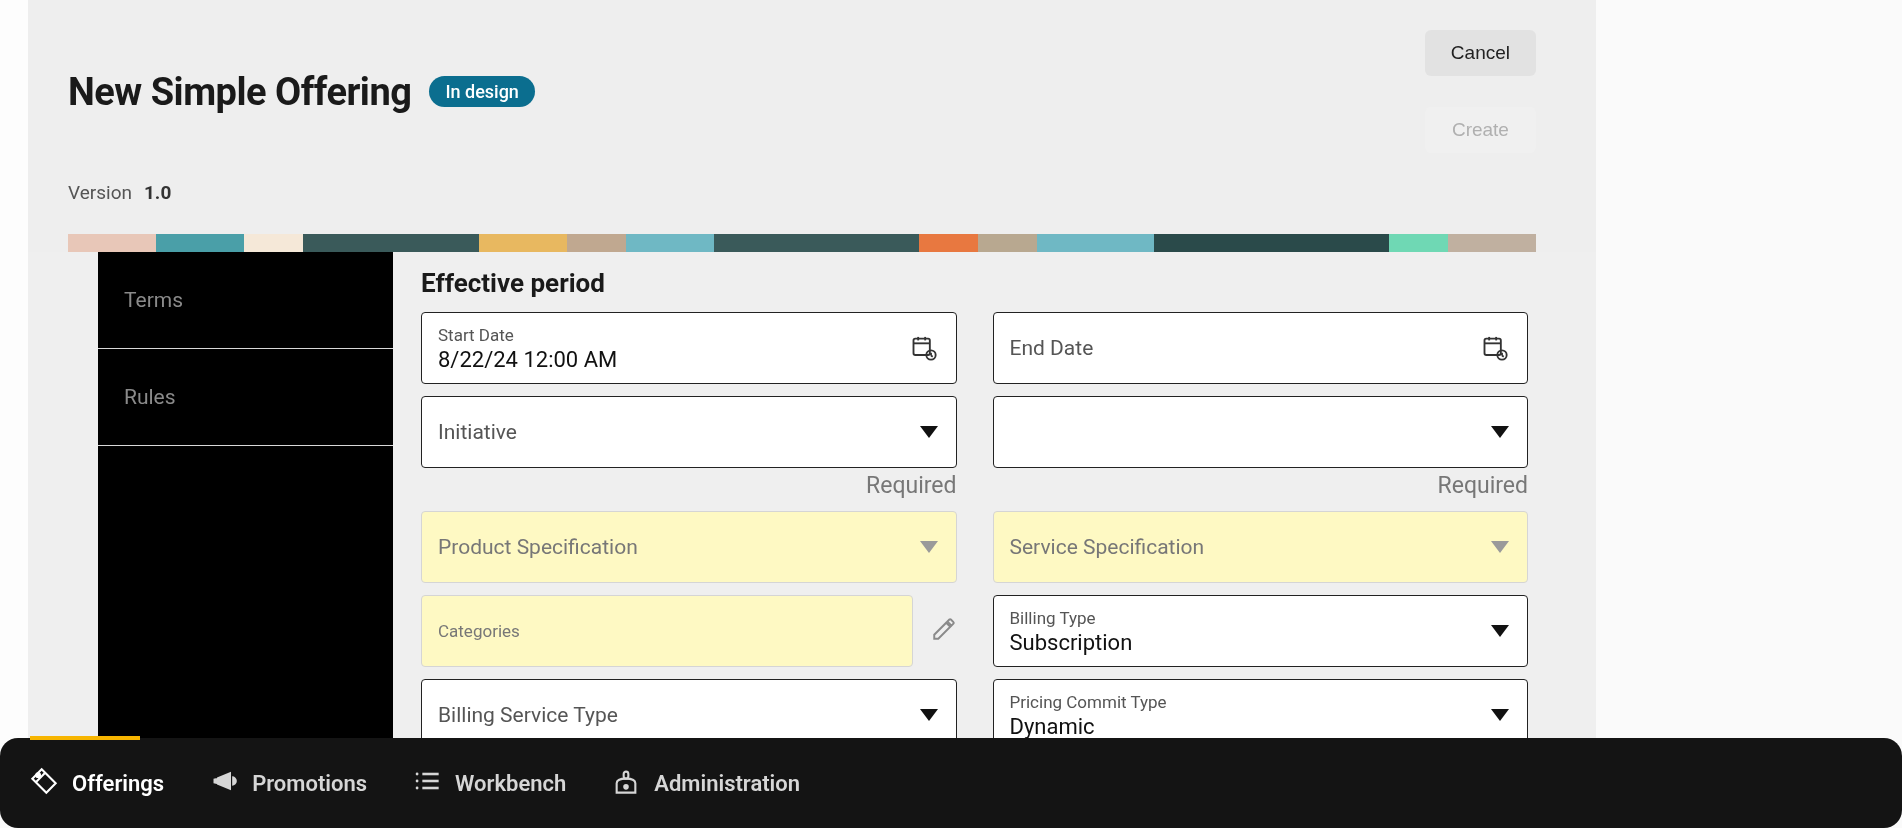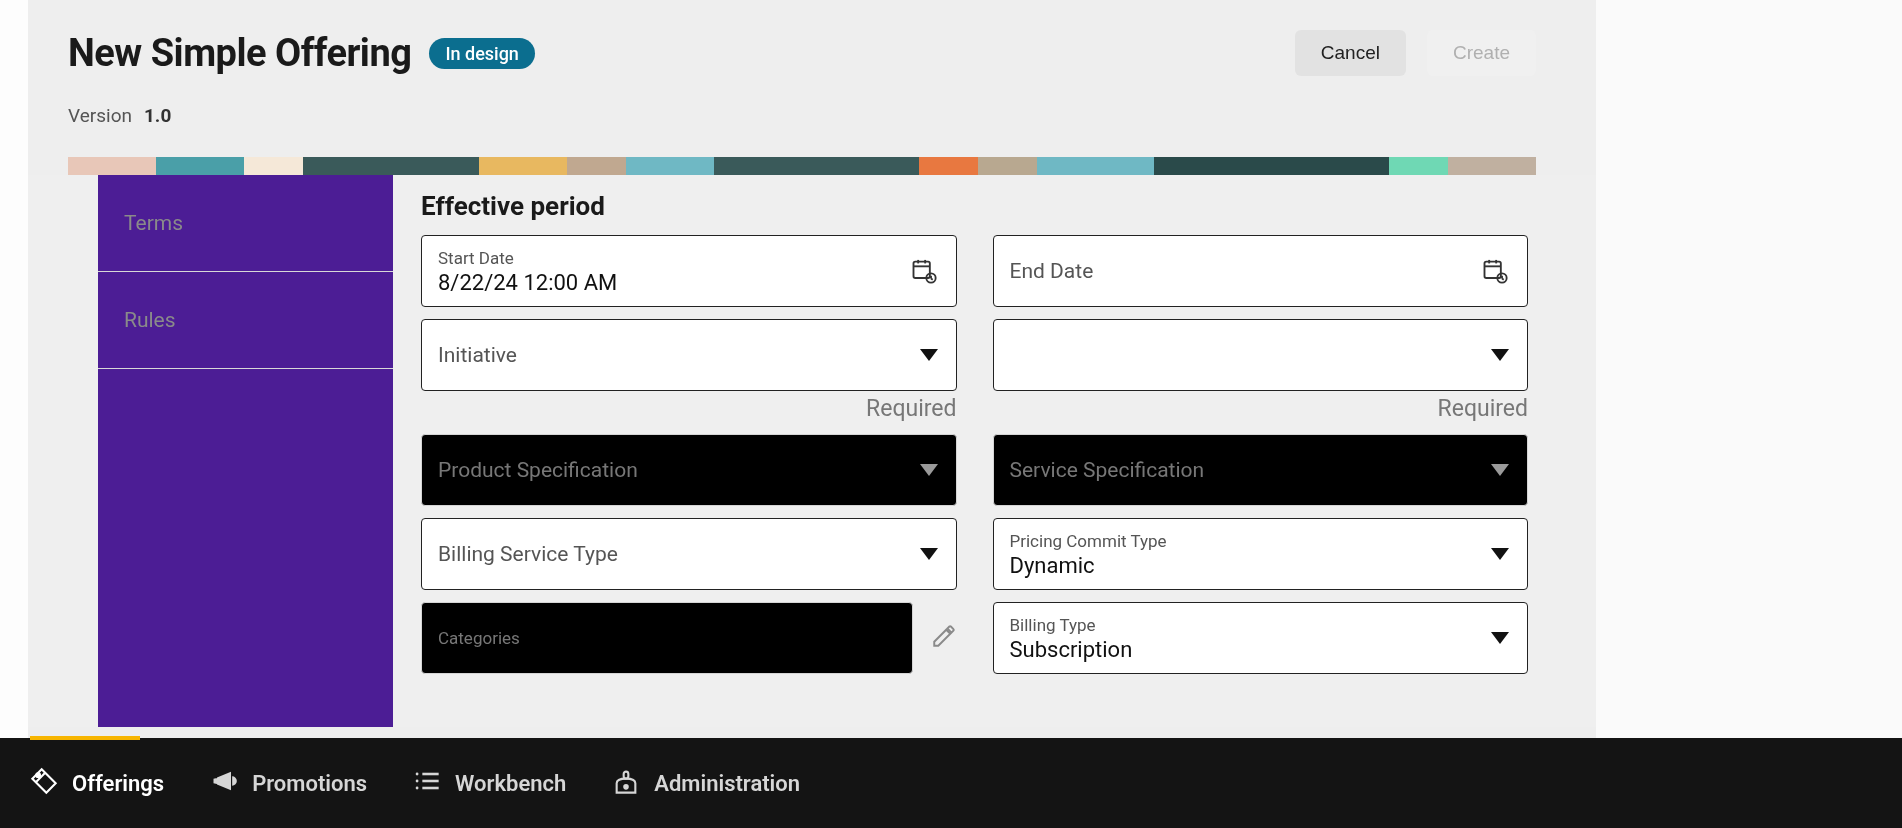--- a/index.html
+++ b/index.html
@@ -33,21 +33,21 @@
     display: flex; align-items: center; justify-content: space-between;
   }
   .title-wrap { display: flex; align-items: center; gap: 18px; }
   .page-title {
     font-size: 38px; font-weight: 700; color: #1a1a1a; letter-spacing: -0.5px;
   }
   .badge {
     background: #0b6e8f; color: #fff; font-size: 18px;
     padding: 5px 16px; border-radius: 16px; font-weight: 500;
   }
-  .header-actions { display:flex; gap:21px; }
+  .header-actions { display:flex; gap:31px;flex-direction:column; }
   .btn {
     font-size: 19px; padding: 12px 26px; border-radius: 6px; border:none; cursor:pointer;
     font-weight: 500;
   }
   .btn-cancel { background:#e2e2e2; color:#222; }
   .btn-create { background:#f0f0f0; color:#b0b0b0; } 
   .version-row {
     margin-top: 28px; font-size: 19px; color:#333;
     display:flex; gap:12px; align-items:center;
   }
@@ -80,21 +80,21 @@
     display:flex;
     background:#efefef;
     height: calc(750px - 198px);
   }
   .left-pad {
     width: 70px;
     background:#efefef;
   }
   .side-nav {
     width: 295px;
-    background:#4c1d95;
+    background:#000000;
   }
   .side-nav .nav-item {
     padding: 36px 26px;
     font-size: 21px;
     color:#8a8a8a;
     border-bottom: 1px solid #d8d8d8;
     cursor:pointer;
   }
   .content {
     flex:1;
@@ -114,21 +114,21 @@
   .field {
     position:relative;
   }
   .field.bordered {
     background:#fff; border:1px solid #222; border-radius:4px;
     padding: 10px 60px 10px 16px;
     min-height: 72px;
     display:flex; flex-direction:column; justify-content:center;
   }
   .field.muted {
-    background:#000000; border:1px solid #d5d5d5; border-radius:4px;
+    background:#fef9c3; border:1px solid #d5d5d5; border-radius:4px;
     padding: 10px 60px 10px 16px;
     min-height:72px;
     display:flex; flex-direction:column; justify-content:center;
     color:#777;
   }
   .field-label { font-size:17px; color:#555; }
   .field-value { font-size:22px; color:#111; margin-top:2px; }
   .field-placeholder { font-size:21px; color:#555; }
   .field.muted .field-placeholder { color:#777; }
   .chevron, .cal-icon, .edit-icon {
@@ -143,20 +143,21 @@
   .right-pad { width: 40px; }
   
   .bottom-bar {
     position:absolute; left:0; right:0; bottom:0;
     height: 90px;
     background:#141414;
     display:flex; align-items:center;
     padding: 0 30px;
     gap: 46px;
     color:#e8e8e8;
+    border-radius:18px;
   }
   .bottom-item {
     display:flex; align-items:center; gap:14px;
     font-size: 22px; font-weight:600; cursor:pointer;
     color:#d6d6d6;
   }
   .bottom-item.active { color:#fff; position:relative; }
   .active-indicator {
     position:absolute; left:30px; top:-2px;
     width:110px; height:4px; background:#f7b500;
@@ -279,60 +280,60 @@
               <svg width="18" height="12" viewBox="0 0 12 8">
                   <path d="M0 0 L6 8 L12 0 Z" fill="#9a9a9a"></path>
                 </svg>
             </span>
           </div>
         </div>
       </div>
 
       <div class="row">
         <div>
-          <div class="field bordered">
-            <span class="field-placeholder">Billing Service Type</span>
-            <span class="chevron">
-              <svg width="18" height="12" viewBox="0 0 12 8">
-                  <path d="M0 0 L6 8 L12 0 Z" fill="#111"></path>
-                </svg>
-            </span>
-          </div>
-        </div>
-        <div>
-          <div class="field bordered">
-            <span class="field-label">Pricing Commit Type</span>
-            <span class="field-value">Dynamic</span>
-            <span class="chevron">
-              <svg width="18" height="12" viewBox="0 0 12 8">
-                  <path d="M0 0 L6 8 L12 0 Z" fill="#111"></path>
-                </svg>
-            </span>
-          </div>
-        </div>
-      </div>
-
-      <div class="row">
-        <div>
           <div class="categories-wrap">
             <div class="field muted" style="padding-right:16px;">
               <span class="field-placeholder" style="font-size:17px;">Categories</span>
             </div>
             <span>
               <svg width="26" height="26" viewBox="0 0 24 24" fill="none" stroke="#8a8a8a" stroke-width="1.8">
                 <path d="M3 17.25V21h3.75L17.81 9.94l-3.75-3.75L3 17.25z"></path>
                 <path d="M20.71 7.04a1 1 0 0 0 0-1.41l-2.34-2.34a1 1 0 0 0-1.41 0l-1.83 1.83 3.75 3.75 1.83-1.83z"></path>
               </svg>
             </span>
           </div>
         </div>
         <div>
           <div class="field bordered">
             <span class="field-label">Billing Type</span>
             <span class="field-value">Subscription</span>
+            <span class="chevron">
+              <svg width="18" height="12" viewBox="0 0 12 8">
+                  <path d="M0 0 L6 8 L12 0 Z" fill="#111"></path>
+                </svg>
+            </span>
+          </div>
+        </div>
+      </div>
+
+      <div class="row">
+        <div>
+          <div class="field bordered">
+            <span class="field-placeholder">Billing Service Type</span>
+            <span class="chevron">
+              <svg width="18" height="12" viewBox="0 0 12 8">
+                  <path d="M0 0 L6 8 L12 0 Z" fill="#111"></path>
+                </svg>
+            </span>
+          </div>
+        </div>
+        <div>
+          <div class="field bordered">
+            <span class="field-label">Pricing Commit Type</span>
+            <span class="field-value">Dynamic</span>
             <span class="chevron">
               <svg width="18" height="12" viewBox="0 0 12 8">
                   <path d="M0 0 L6 8 L12 0 Z" fill="#111"></path>
                 </svg>
             </span>
           </div>
         </div>
       </div>
 
     </div>

